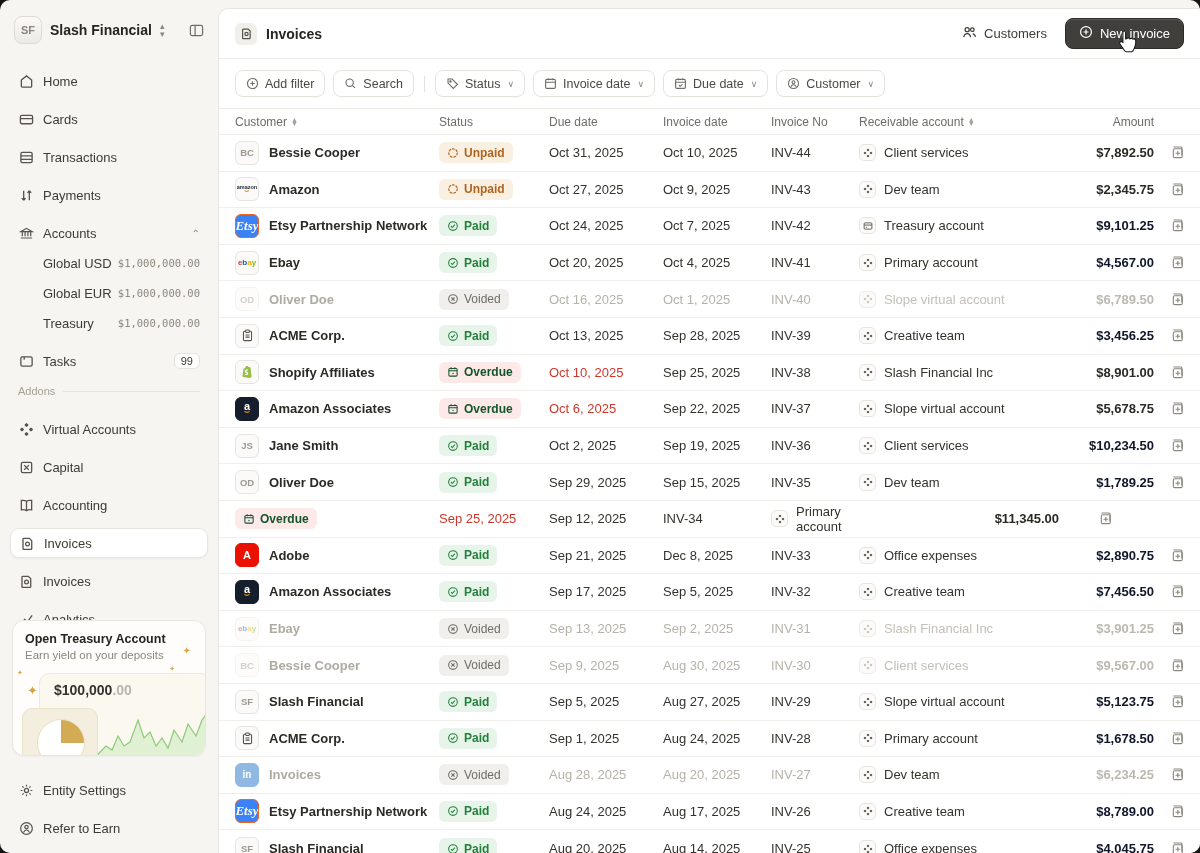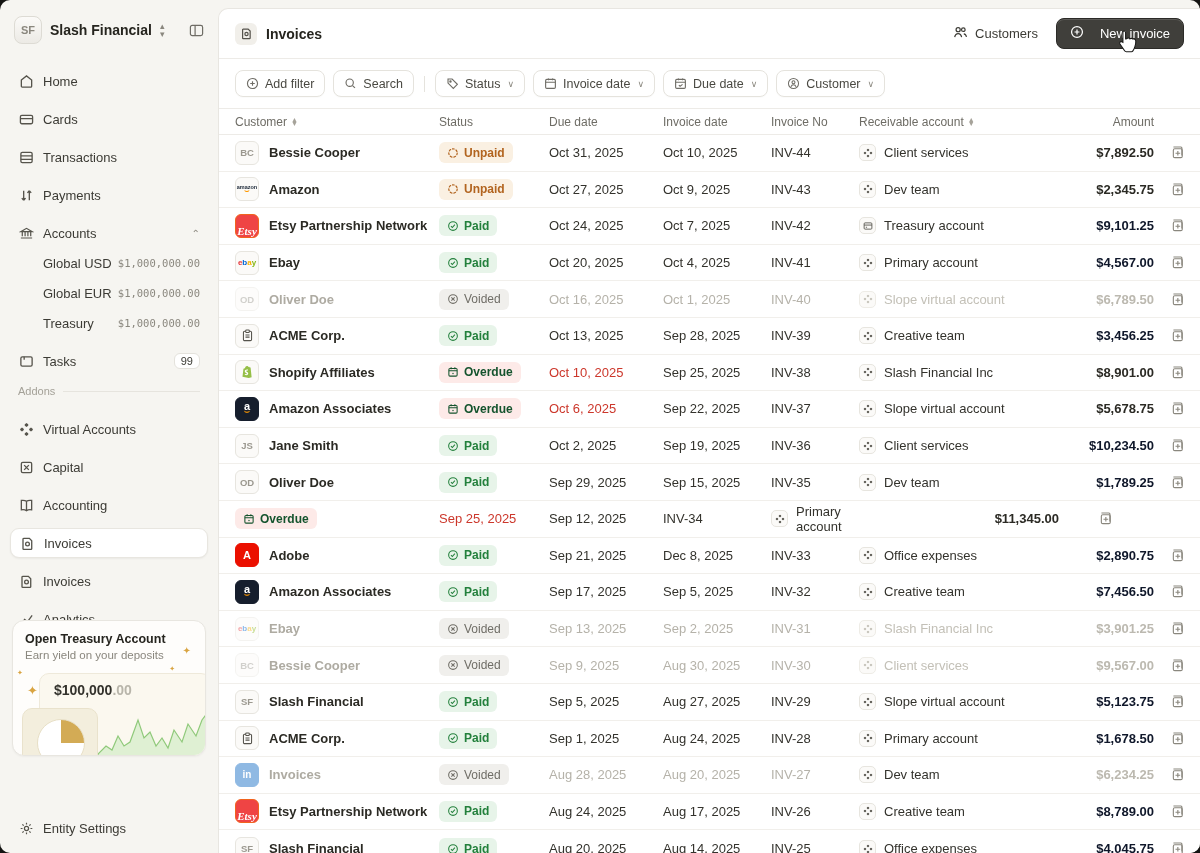--- a/index.html
+++ b/index.html
@@ -51,21 +51,21 @@
   
   #panel { position:absolute; left:218px; top:8px; right:0; bottom:0; background:#fff;
     border:1px solid #e8e6e1; border-right:none; border-bottom:none; border-radius:10px 0 0 0; overflow:hidden; }
   .panel-header { height:50px; display:flex; align-items:center; padding:0 16px; border-bottom:1px solid #edebe7; }
   .ph-chip { width:22px; height:22px; border-radius:6px; background:#f1efea; display:flex; align-items:center;
     justify-content:center; color:#55534c; margin-right:9px; }
   .ph-title { font-size:14px; font-weight:bold; color:#26251f; }
   .ph-right { margin-left:auto; display:flex; align-items:center; gap:12px; }
   .btn-ghost { display:flex; align-items:center; gap:7px; font-size:13px; color:#3c3b35; padding:5px 6px;
     border-radius:7px; cursor:default; }
-  .btn-dark { display:flex; align-items:center; gap:16px; font-size:13px; color:#fff; background:#403f3b;
+  .btn-dark { display:flex; align-items:center; gap:7px; font-size:13px; color:#fff; background:#403f3b;
     border:1px solid #2c2b28; box-shadow:inset 0 1px 0 rgba(255,255,255,.15); border-radius:8px;
     padding:6px 13px; position:relative; }
 
   .filter-bar { height:50px; display:flex; align-items:center; gap:8px; padding:0 16px; border-bottom:1px solid #edebe7; }
   .pill { display:flex; align-items:center; gap:6px; height:27px; padding:0 10px; border:1px solid #e5e3dd;
     border-radius:8px; background:#fff; font-size:12.5px; color:#4a4942; box-shadow:0 1px 1px rgba(0,0,0,.02); }
   .pill .pic { display:flex; color:#6f6d66; }
   .pill .chev { color:#8a877e; font-size:9px; margin-left:1px; }
   .fb-divider { width:1px; height:16px; background:#e5e3dd; margin:0 2px; }
 
@@ -97,22 +97,22 @@
   .badge.voided { background:#f0efec; color:#6f6d66; font-weight:normal; }
   .badge.overdue { background:#fdeae8; color:#14532d; }
   .trow.muted .cell-cust { color:#aeaba2; }
   .trow.muted .avatar { opacity:.45; }
   .trow.muted .cell-date, .trow.muted .cell-invno { color:#b5b2a9; }
   .trow.muted .cell-amt { color:#bcb9b0; }
   .acct-muted { color:#c3c0b7 !important; }
   .acct-muted .acct-chip { color:#c3c0b7; border-color:#eeece6; }
 
   
-  .av-etsy { background:#ef4444; border-color:#f1641e; color:#fff;
-    font-family:"Liberation Serif", serif; font-style:italic; font-size:11px;align-items:flex-end; }
+  .av-etsy { background:#3b82f6; border-color:#f1641e; color:#fff;
+    font-family:"Liberation Serif", serif; font-style:italic; font-size:13px; }
   .av-adobe { background:#eb1000; border-color:#eb1000; color:#fff; font-size:11px; }
   .av-linkedin { background:#0a66c2; border-color:#0a66c2; color:#fff; font-size:10px; }
   .av-amzdark { background:#161e2d; border-color:#161e2d; color:#fff; font-size:11px; line-height:8px; }
   .av-amzdark .smile { color:#f90; font-size:9px; display:block; margin-top:-3px; }
   .av-amazon { font-size:5.5px; color:#232f3e; letter-spacing:0; line-height:5px; text-align:center; }
   .av-amazon .smile { color:#f90; font-size:8px; display:block; margin-top:-2px; }
   .av-ebay { font-size:8px; font-weight:bold; }
   .av-shopify { color:#95bf47; font-size:12px; }
   .av-plumbers { color:#2e6db4; font-size:13px; }
   .av-acme { color:#55534c; }
@@ -292,20 +292,30 @@
 
     <div class="sb-bottom">
       <div class="nav-item">
         <span class="ic">
             <svg width="15" height="15" viewBox="0 0 16 16" fill="none" stroke="currentColor" stroke-width="1.3">
               <circle cx="8" cy="8" r="2.2"></circle>
               <path d="M8 1.8v2M8 12.2v2M1.8 8h2M12.2 8h2M3.6 3.6l1.4 1.4M11 11l1.4 1.4M12.4 3.6 11 5M5 11l-1.4 1.4"></path>
             </svg>
           </span>
         <span>Entity Settings</span>
+      </div>
+      <div class="nav-item">
+        <span class="ic">
+            <svg width="15" height="15" viewBox="0 0 16 16" fill="none" stroke="currentColor" stroke-width="1.3">
+              <circle cx="8" cy="8" r="6.2"></circle>
+              <circle cx="8" cy="6.5" r="1.8"></circle>
+              <path d="M4.8 12.2c.6-1.7 1.8-2.6 3.2-2.6s2.6.9 3.2 2.6"></path>
+            </svg>
+          </span>
+        <span>Refer to Earn</span>
       </div>
     </div>
   </nav>
 
   <main id="panel">
     <div class="panel-header">
       <span class="ph-chip">
         <svg width="13" height="13" viewBox="0 0 16 16" fill="none" stroke="currentColor" stroke-width="1.5">
             <path d="M4 2.5h6l2.5 2.5v8.5a.8.8 0 0 1-.8.8H4a.8.8 0 0 1-.8-.8v-10a.8.8 0 0 1 .8-1z"></path>
             <circle cx="8" cy="8.6" r="2"></circle>

